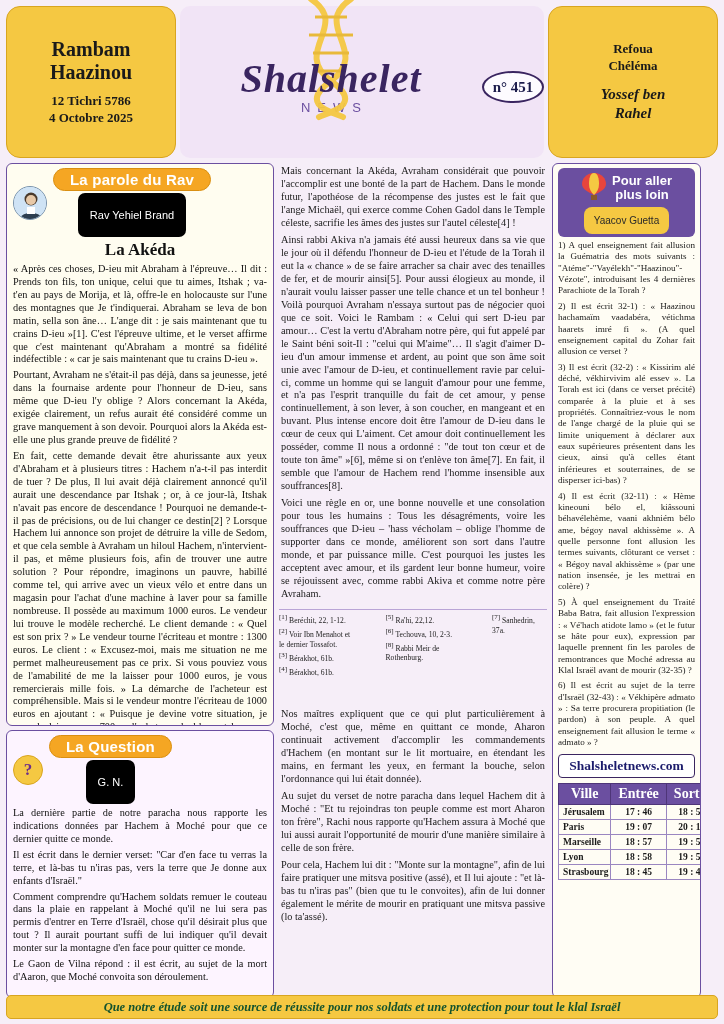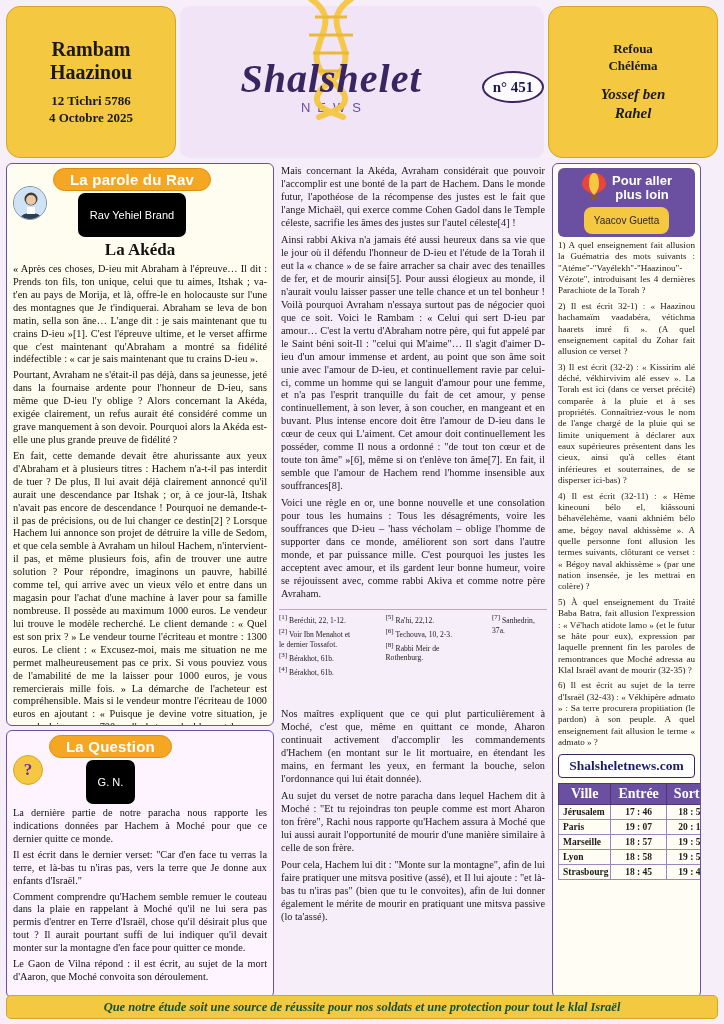--- a/index.html
+++ b/index.html
@@ -355,21 +355,21 @@
         <div class="sec-title-bar">
           <div class="qmark">?</div>
           <div class="title-stack">
             <span class="pill">La Question</span>
             <span class="subpill">G. N.</span>
           </div>
         </div>
         <div class="txt">
           <p>La dernière partie de notre paracha nous rapporte les indications données par Hachem à Moché pour que ce dernier quitte ce monde.</p>
           <p>Il est écrit dans le dernier verset: "Car d'en face tu verras la terre, et là-bas tu n'iras pas, vers la terre que Je donne aux enfants d'Israël."</p>
-          <p>Comment comprendre qu'Hachem semble remuer le couteau dans la plaie en rappelant à Moché qu'il ne lui sera pas permis d'entrer en Terre d'Israël, chose qu'il désirait plus que tout ? Il aurait pourtant suffi de lui indiquer qu'il devait monter sur la montagne d'en face pour quitter ce monde.</p>
+          <p>Comment comprendre qu'Hachem soldats remuer le couteau dans la plaie en rappelant à Moché qu'il ne lui sera pas permis d'entrer en Terre d'Israël, chose qu'il désirait plus que tout ? Il aurait pourtant suffi de lui indiquer qu'il devait monter sur la montagne d'en face pour quitter ce monde.</p>
           <p>Le Gaon de Vilna répond : il est écrit, au sujet de la mort d'Aaron, que Moché convoita son déroulement.</p>
         </div>
       </div>
     </div>
 
     <div class="col-mid">
       <div class="mid-text">
         <p>Mais concernant la Akéda, Avraham considérait que pouvoir l'accomplir est une bonté de la part de Hachem. Dans le monde futur, l'apothéose de la récompense des justes est le fait que l'ange Michaël, qui exerce comme Cohen Gadol dans le Temple céleste, sacrifie les âmes des justes sur l'autel céleste[4] !</p>
         <p>Ainsi rabbi Akiva n'a jamais été aussi heureux dans sa vie que le jour où il défendu l'honneur de D-ieu et l'étude de la Torah il eut la « chance » de se faire arracher sa chair avec des tenailles de fer, et de mourir ainsi[5]. Pour aussi élogieux au monde, il n'aurait voulu laisser passer une telle chance et un tel bonheur ! Voilà pourquoi Avraham n'essaya surtout pas de négocier quoi que ce soit. Voici le Rambam : « Celui qui sert D-ieu par amour… C'est la vertu d'Abraham notre père, qui fut appelé par le Saint béni soit-Il : "celui qui M'aime"… Il s'agit d'aimer D-ieu d'un amour immense et ardent, au point que son âme soit unie avec l'amour de D-ieu, et continuellement ravie par celui-ci, comme un homme qui se languit d'amour pour une femme, et n'a pas l'esprit tranquille du fait de cet amour, y pense continuellement, à son lever, à son coucher, en mangeant et en buvant. Plus intense encore doit être l'amour de D-ieu dans le cœur de ceux qui L'aiment. Cet amour doit continuellement les posséder, comme Il nous a ordonné : "de tout ton cœur et de toute ton âme" »[6], même si on t'enlève ton âme[7]. En fait, il semble que l'amour de Hachem rend l'homme insensible aux souffrances[8].</p>
         <p>Voici une règle en or, une bonne nouvelle et une consolation pour tous les humains : Tous les désagréments, voire les souffrances que D-ieu – 'hass vécholam – oblige l'homme de supporter dans ce monde, améliorent son sort dans l'autre monde, et par puissance mille. C'est pourquoi les justes les acceptent avec amour, et ils gardent leur bonne humeur, voire se réjouissent avec, comme rabbi Akiva et comme notre père Avraham.</p>

